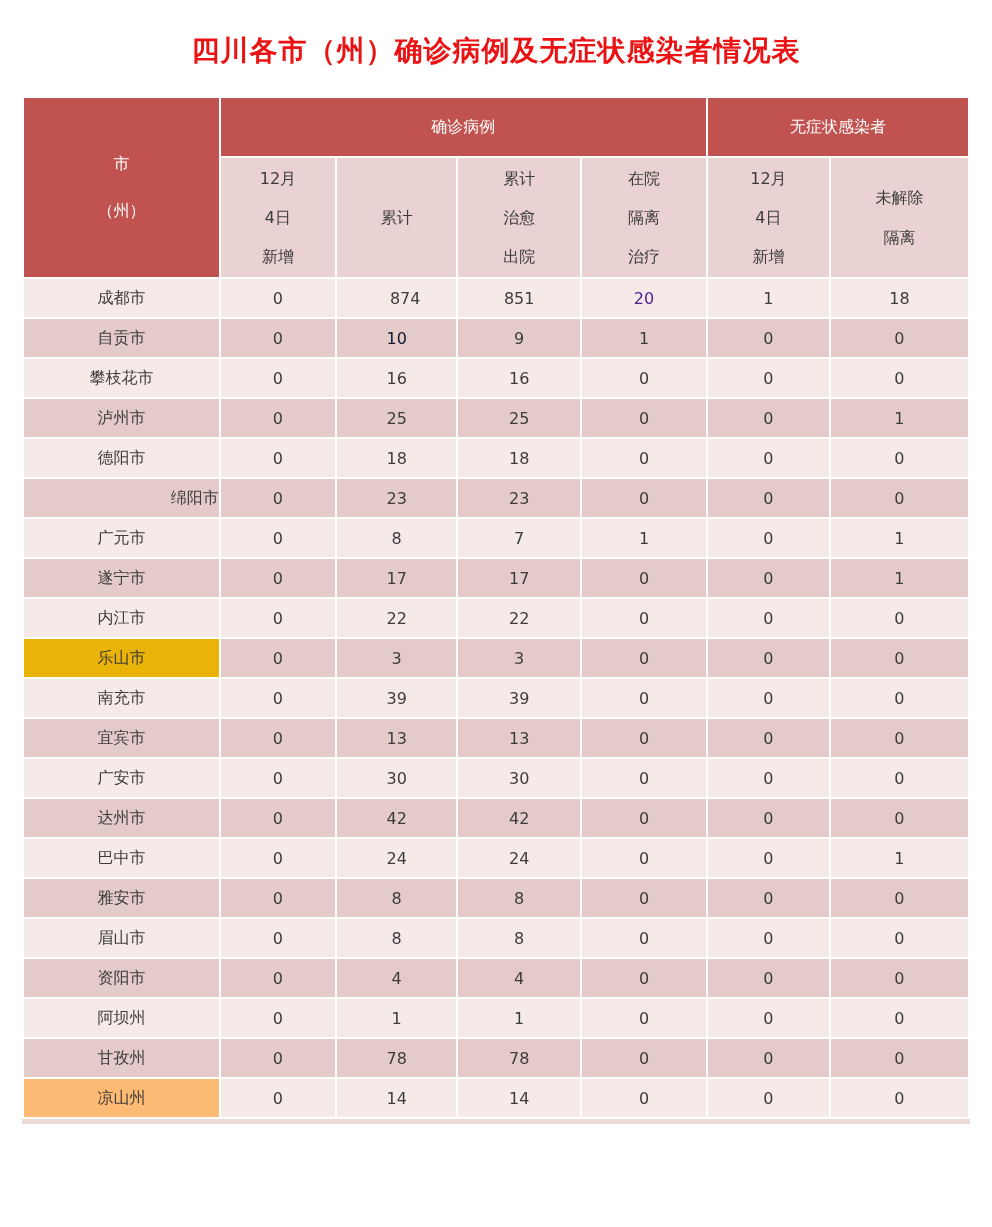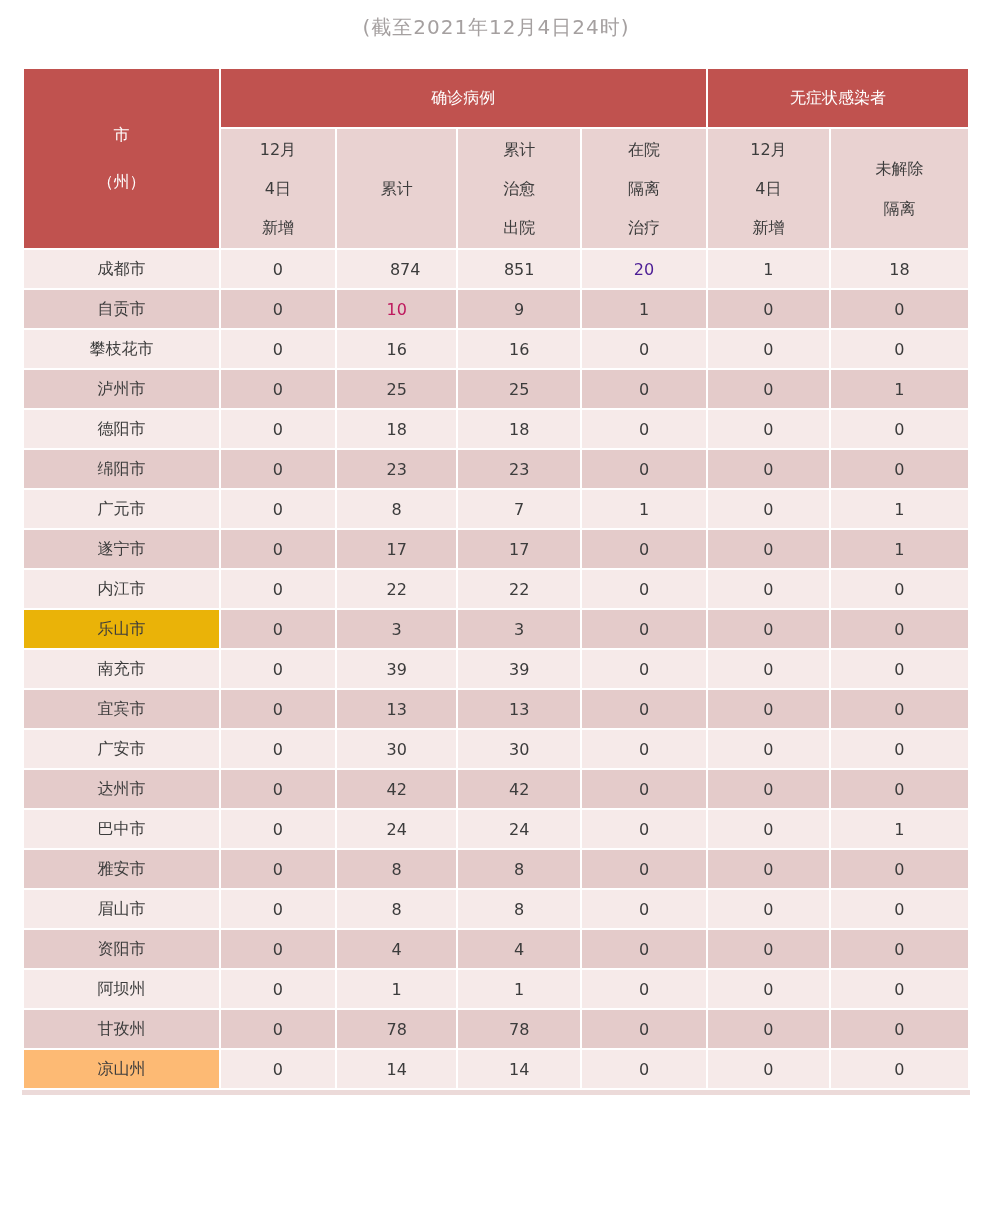--- a/index.html
+++ b/index.html
@@ -69,22 +69,22 @@
     width: 948px;
     height: 5px;
     margin-left: 22px;
   }
 </style>
 </head>
 <body>
 
 <div class="page">
 
-
-  <div class="page-subtitle" style="color: rgb(165, 160, 160);">(截至2021年12月4日24时)</div>
+  <h1 class="page-title" style="color: rgb(234, 18, 18);">四川各市（州）确诊病例及无症状感染者情况表</h1>
+
 
   <table class="data-table">
     <colgroup>
       <col style="width:20.8%">
       <col style="width:12.3%">
       <col style="width:12.8%">
       <col style="width:13.1%">
       <col style="width:13.3%">
       <col style="width:13.0%">
       <col style="width:14.7%">
@@ -120,21 +120,21 @@
           <td style="background: rgb(246, 234, 233); color: rgb(60, 60, 60);">0</td>
           <td style="background: rgb(246, 234, 233); color: rgb(60, 60, 60); padding-left: 17px;">874</td>
           <td style="background: rgb(246, 234, 233); color: rgb(60, 60, 60);">851</td>
           <td style="background: rgb(246, 234, 233); color: #4c1d95;">20</td>
           <td style="background: rgb(246, 234, 233); color: rgb(60, 60, 60);">1</td>
           <td style="background: rgb(246, 234, 233); color: rgb(60, 60, 60);">18</td>
         </tr>
         <tr>
           <td style="background: rgb(228, 203, 202); color: rgb(60, 60, 60);">自贡市</td>
           <td style="background: rgb(228, 203, 202); color: rgb(60, 60, 60);">0</td>
-          <td style="background: rgb(228, 203, 202); color: #be185d; margin-top: 24px;">10</td>
+          <td style="background: rgb(228, 203, 202); color: #0f172a; margin-top: 24px;">10</td>
           <td style="background: rgb(228, 203, 202); color: rgb(60, 60, 60);">9</td>
           <td style="background: rgb(228, 203, 202); color: rgb(60, 60, 60);">1</td>
           <td style="background: rgb(228, 203, 202); color: rgb(60, 60, 60);">0</td>
           <td style="background: rgb(228, 203, 202); color: rgb(60, 60, 60);">0</td>
         </tr>
         <tr>
           <td style="background: rgb(246, 234, 233); color: rgb(60, 60, 60);">攀枝花市</td>
           <td style="background: rgb(246, 234, 233); color: rgb(60, 60, 60);">0</td>
           <td style="background: rgb(246, 234, 233); color: rgb(60, 60, 60);">16</td>
           <td style="background: rgb(246, 234, 233); color: rgb(60, 60, 60);">16</td>
@@ -154,21 +154,21 @@
         <tr>
           <td style="background: rgb(246, 234, 233); color: rgb(60, 60, 60);">德阳市</td>
           <td style="background: rgb(246, 234, 233); color: rgb(60, 60, 60);">0</td>
           <td style="background: rgb(246, 234, 233); color: rgb(60, 60, 60);">18</td>
           <td style="background: rgb(246, 234, 233); color: rgb(60, 60, 60);">18</td>
           <td style="background: rgb(246, 234, 233); color: rgb(60, 60, 60);">0</td>
           <td style="background: rgb(246, 234, 233); color: rgb(60, 60, 60);">0</td>
           <td style="background: rgb(246, 234, 233); color: rgb(60, 60, 60);">0</td>
         </tr>
         <tr>
-          <td style="background: rgb(228, 203, 202); color: rgb(60, 60, 60);">绵阳市</td>
+          <td style="background: rgb(228, 203, 202); color: rgb(60, 60, 60); text-align: right;">绵阳市</td>
           <td style="background: rgb(228, 203, 202); color: rgb(60, 60, 60);">0</td>
           <td style="background: rgb(228, 203, 202); color: rgb(60, 60, 60);">23</td>
           <td style="background: rgb(228, 203, 202); color: rgb(60, 60, 60);">23</td>
           <td style="background: rgb(228, 203, 202); color: rgb(60, 60, 60);">0</td>
           <td style="background: rgb(228, 203, 202); color: rgb(60, 60, 60);">0</td>
           <td style="background: rgb(228, 203, 202); color: rgb(60, 60, 60);">0</td>
         </tr>
         <tr>
           <td style="background: rgb(246, 234, 233); color: rgb(60, 60, 60);">广元市</td>
           <td style="background: rgb(246, 234, 233); color: rgb(60, 60, 60);">0</td>

